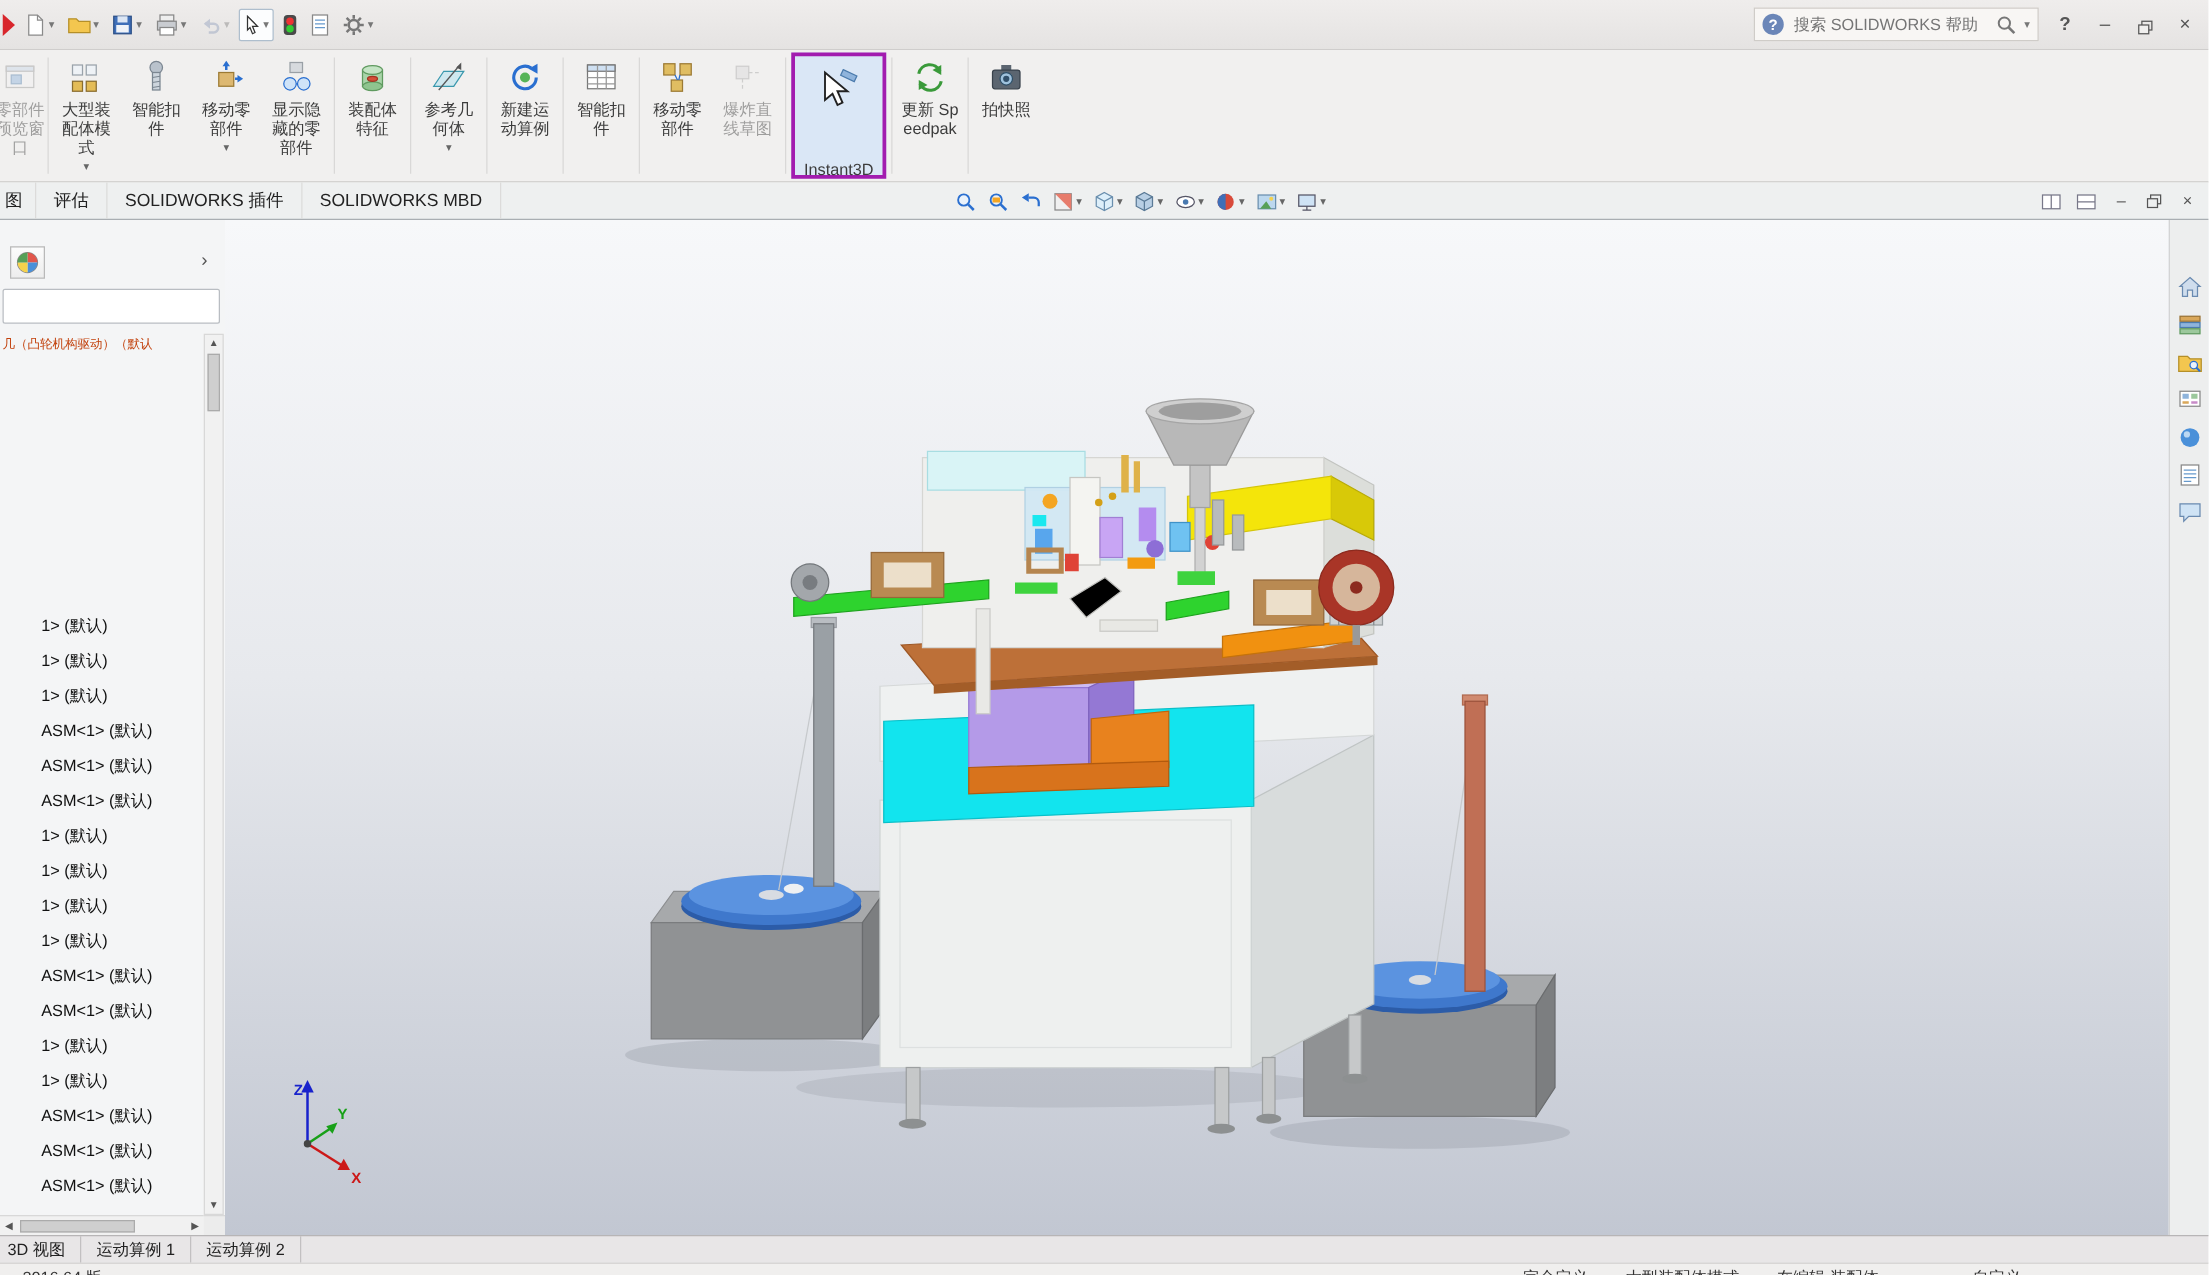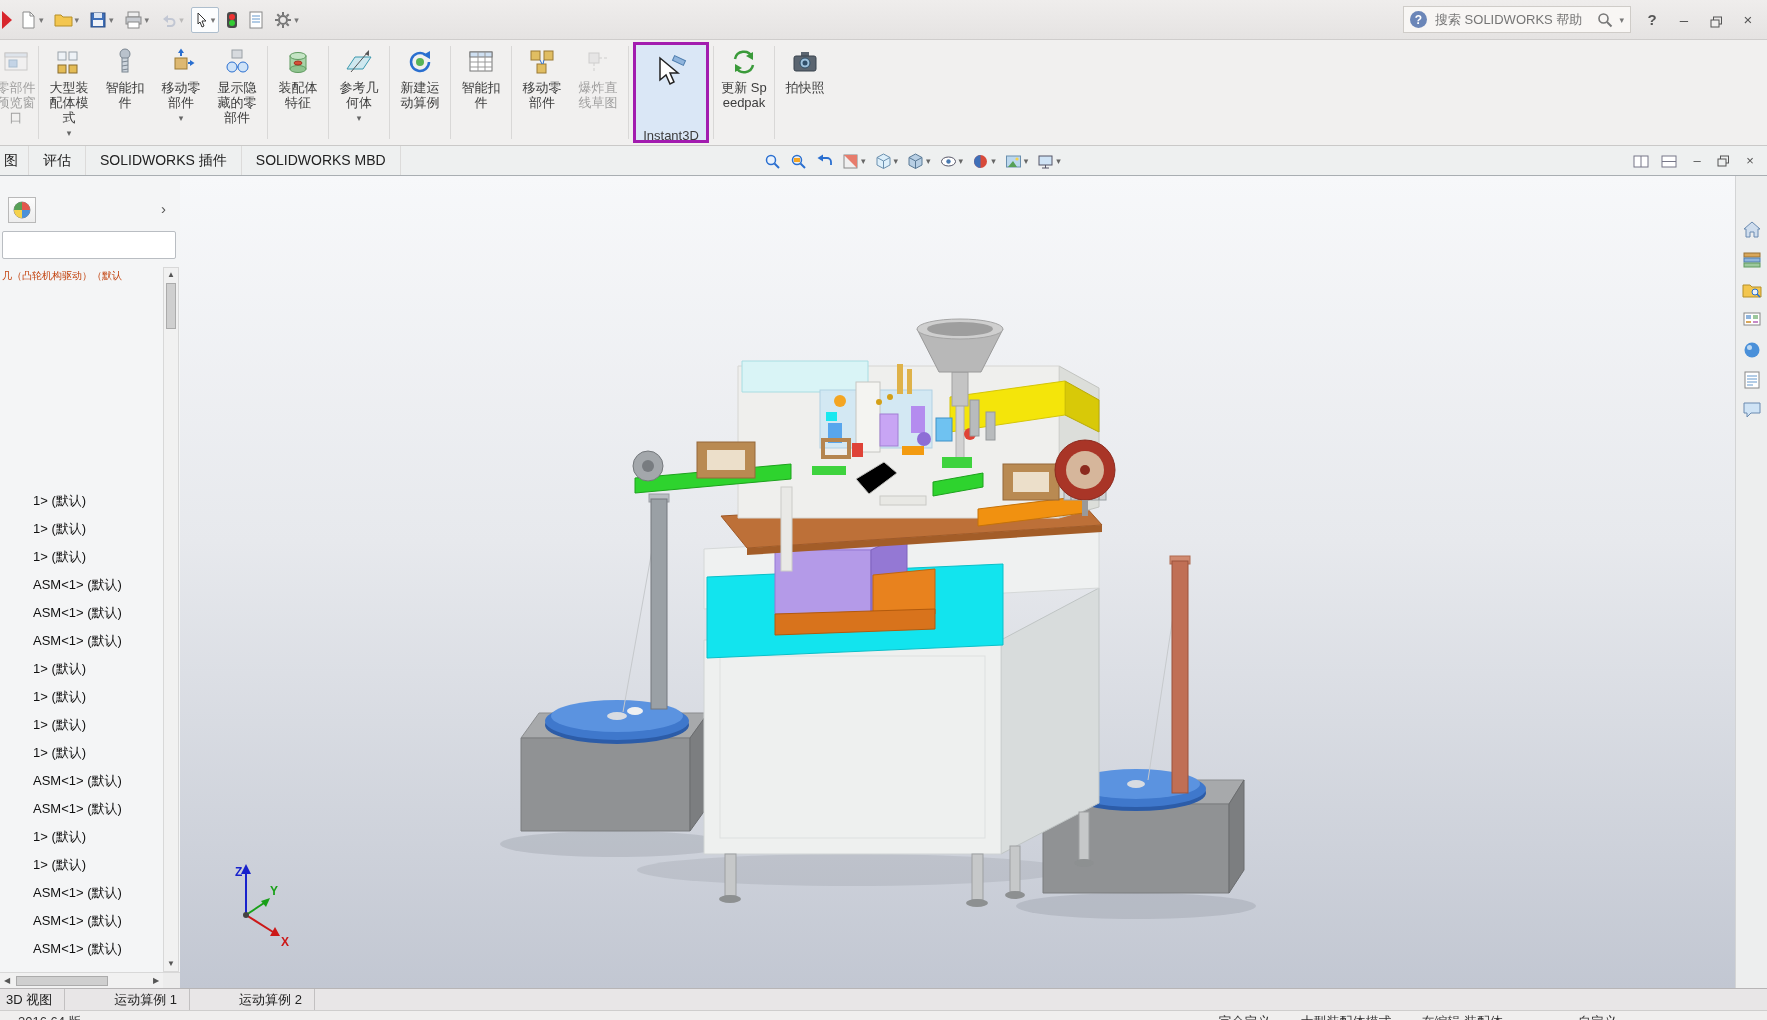--- a/index.html
+++ b/index.html
@@ -82,21 +82,21 @@
   .scorner{position:absolute;right:0;bottom:0;width:17px;height:16px;background:#ececec;border-top:1px solid #d8d8d8;}
 
   
   .taskpane{position:absolute;right:0;top:0;width:32px;height:100%;background:#edeeee;
             border-left:1px solid #d3d4d5;display:flex;flex-direction:column;align-items:center;}
   .tpicon{margin-top:10px;display:flex;}
   .tpicon.first{margin-top:44px;}
 
   
   .motiontabs{height:22px;background:#e8e6e7;border-top:1px solid #b7b5b6;display:flex;
-              align-items:stretch;font-size:13px;gap:37px;}
+              align-items:stretch;font-size:13px;}
   .mtab{padding:0 12px;line-height:21px;border-right:1px solid #c2c0c1;white-space:nowrap;color:#222;}
   .mtab.first{margin-left:-6px;}
   .statusbar{height:22px;background:#f0efee;border-top:1px solid #cfcecd;display:flex;
              align-items:center;font-size:13px;color:#333;}
   .sb-left{padding-left:10px;white-space:nowrap;}
   .sb-right{margin-left:auto;display:flex;gap:30px;padding-right:150px;white-space:nowrap;align-items:center;}
   .sb-custom{margin-left:45px;}
   svg{display:block;}
 </style>
 </head>

